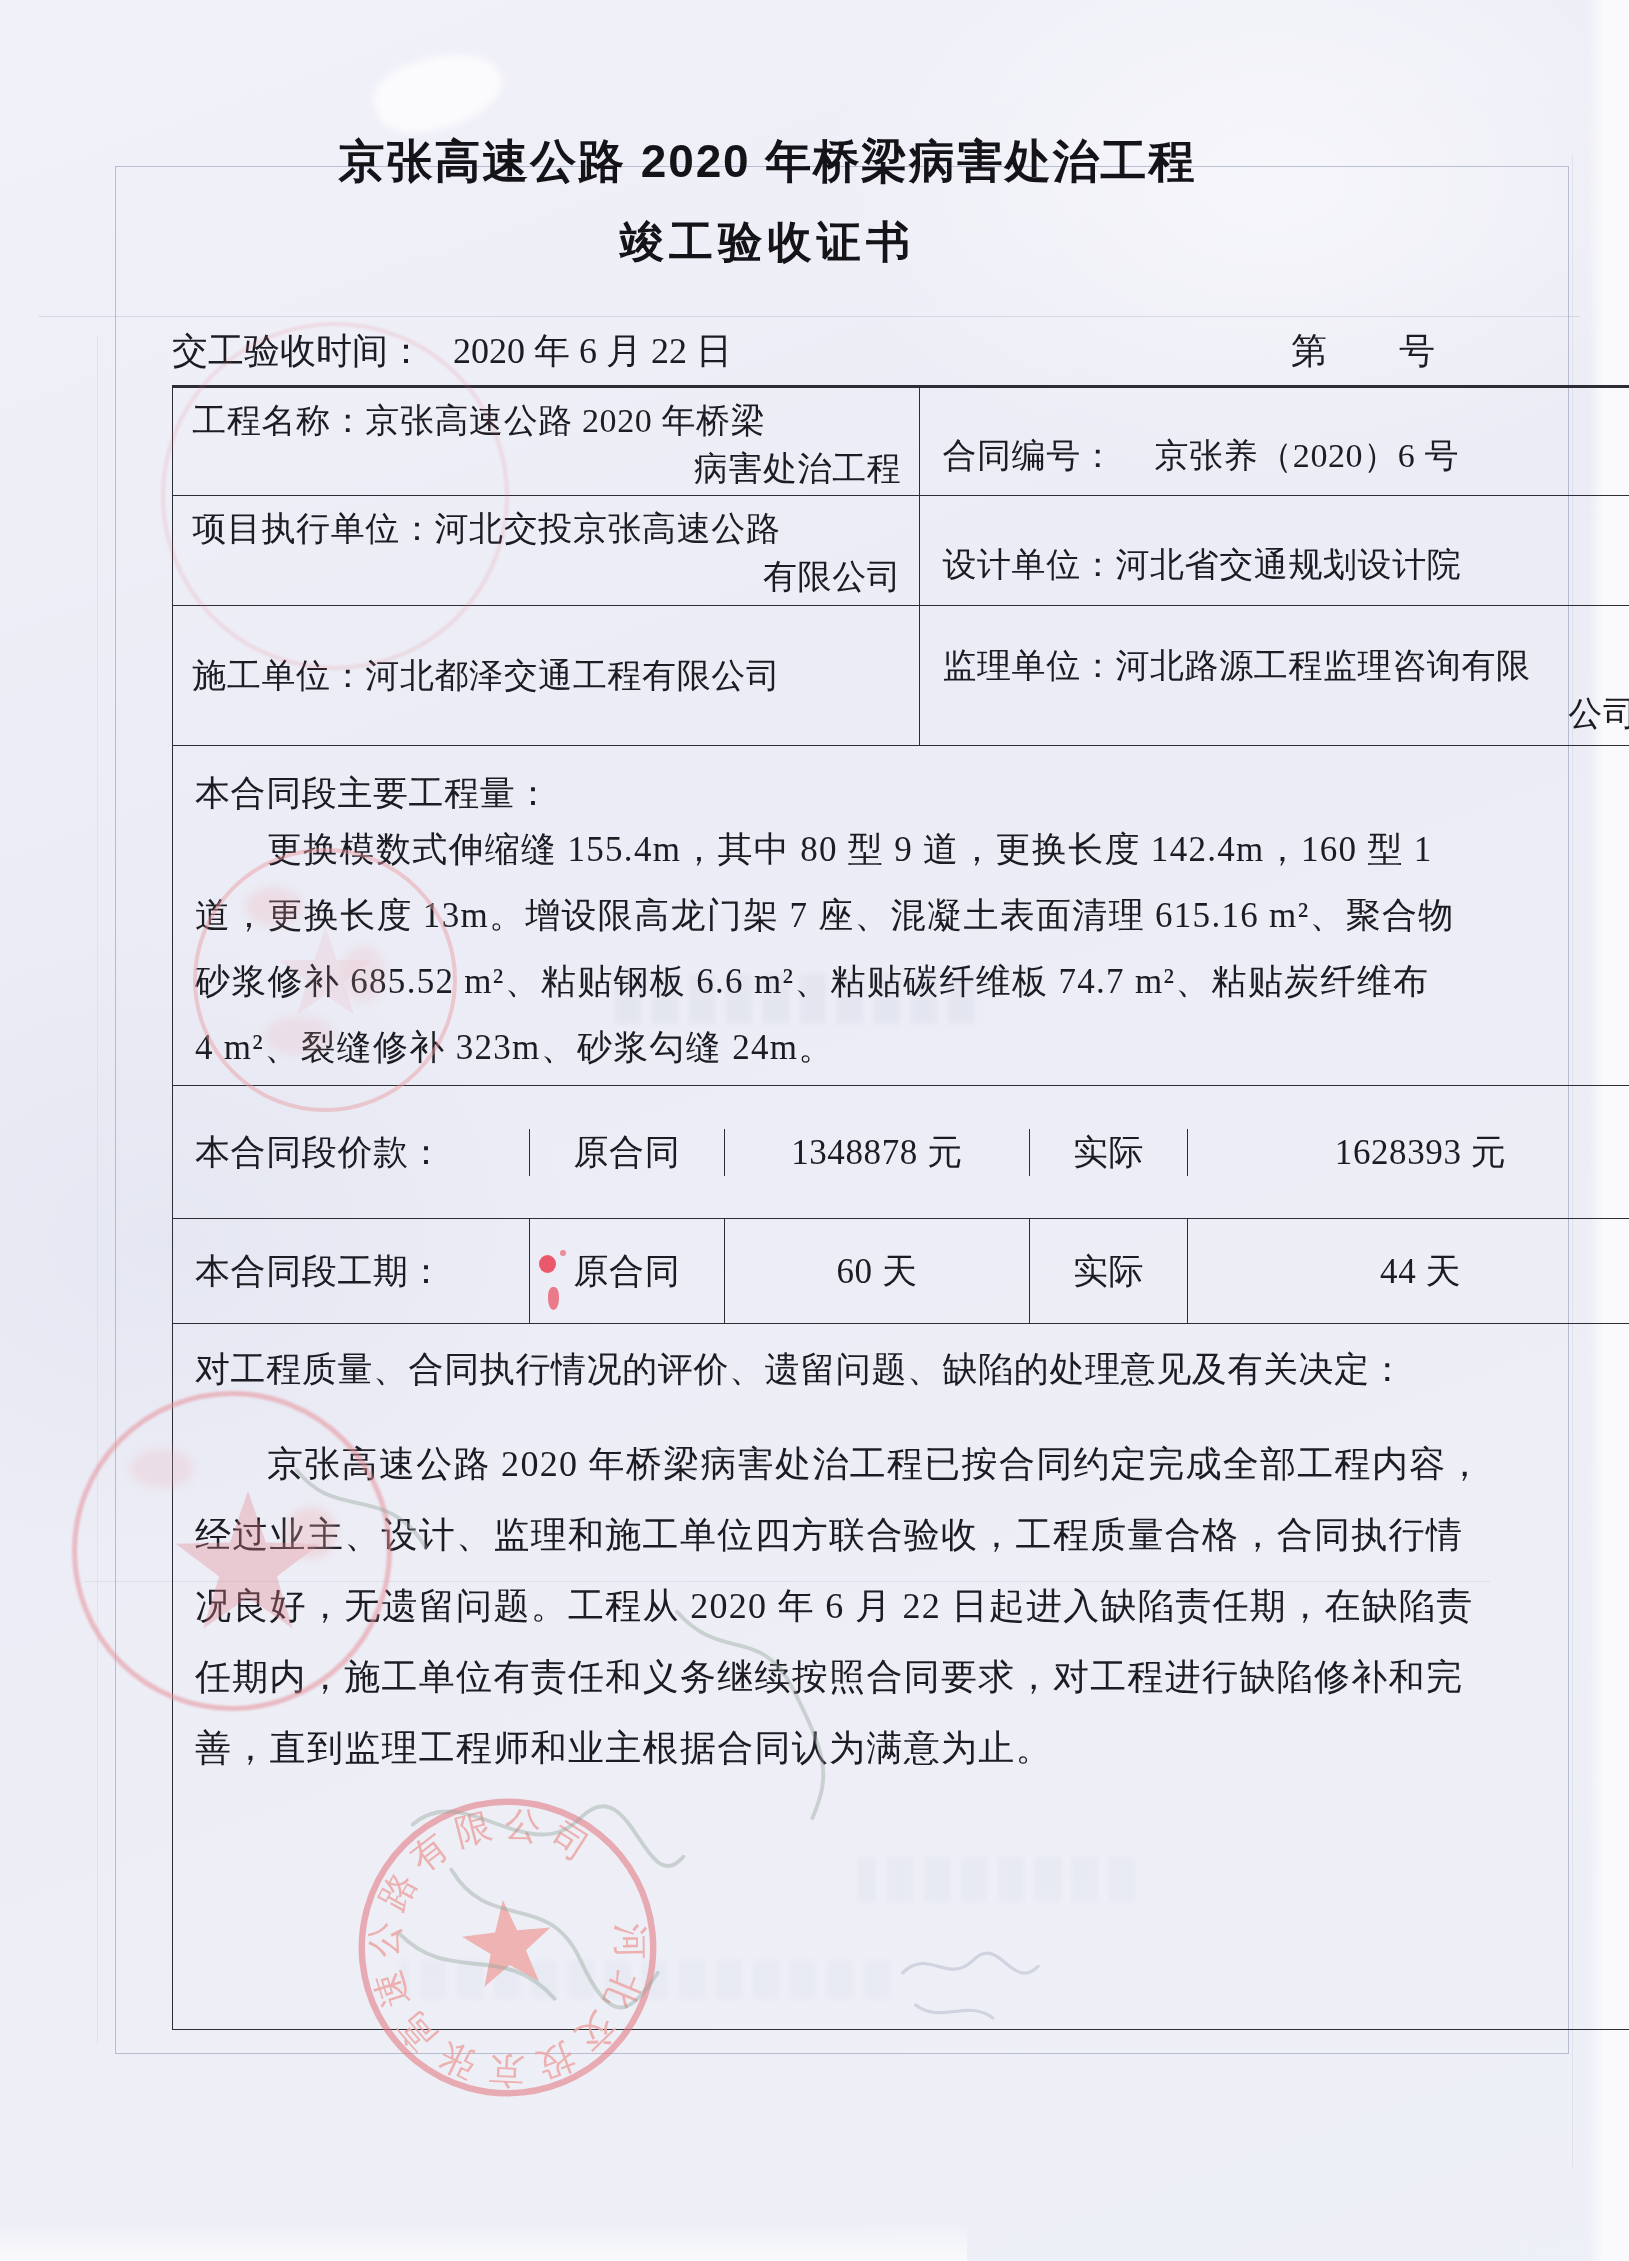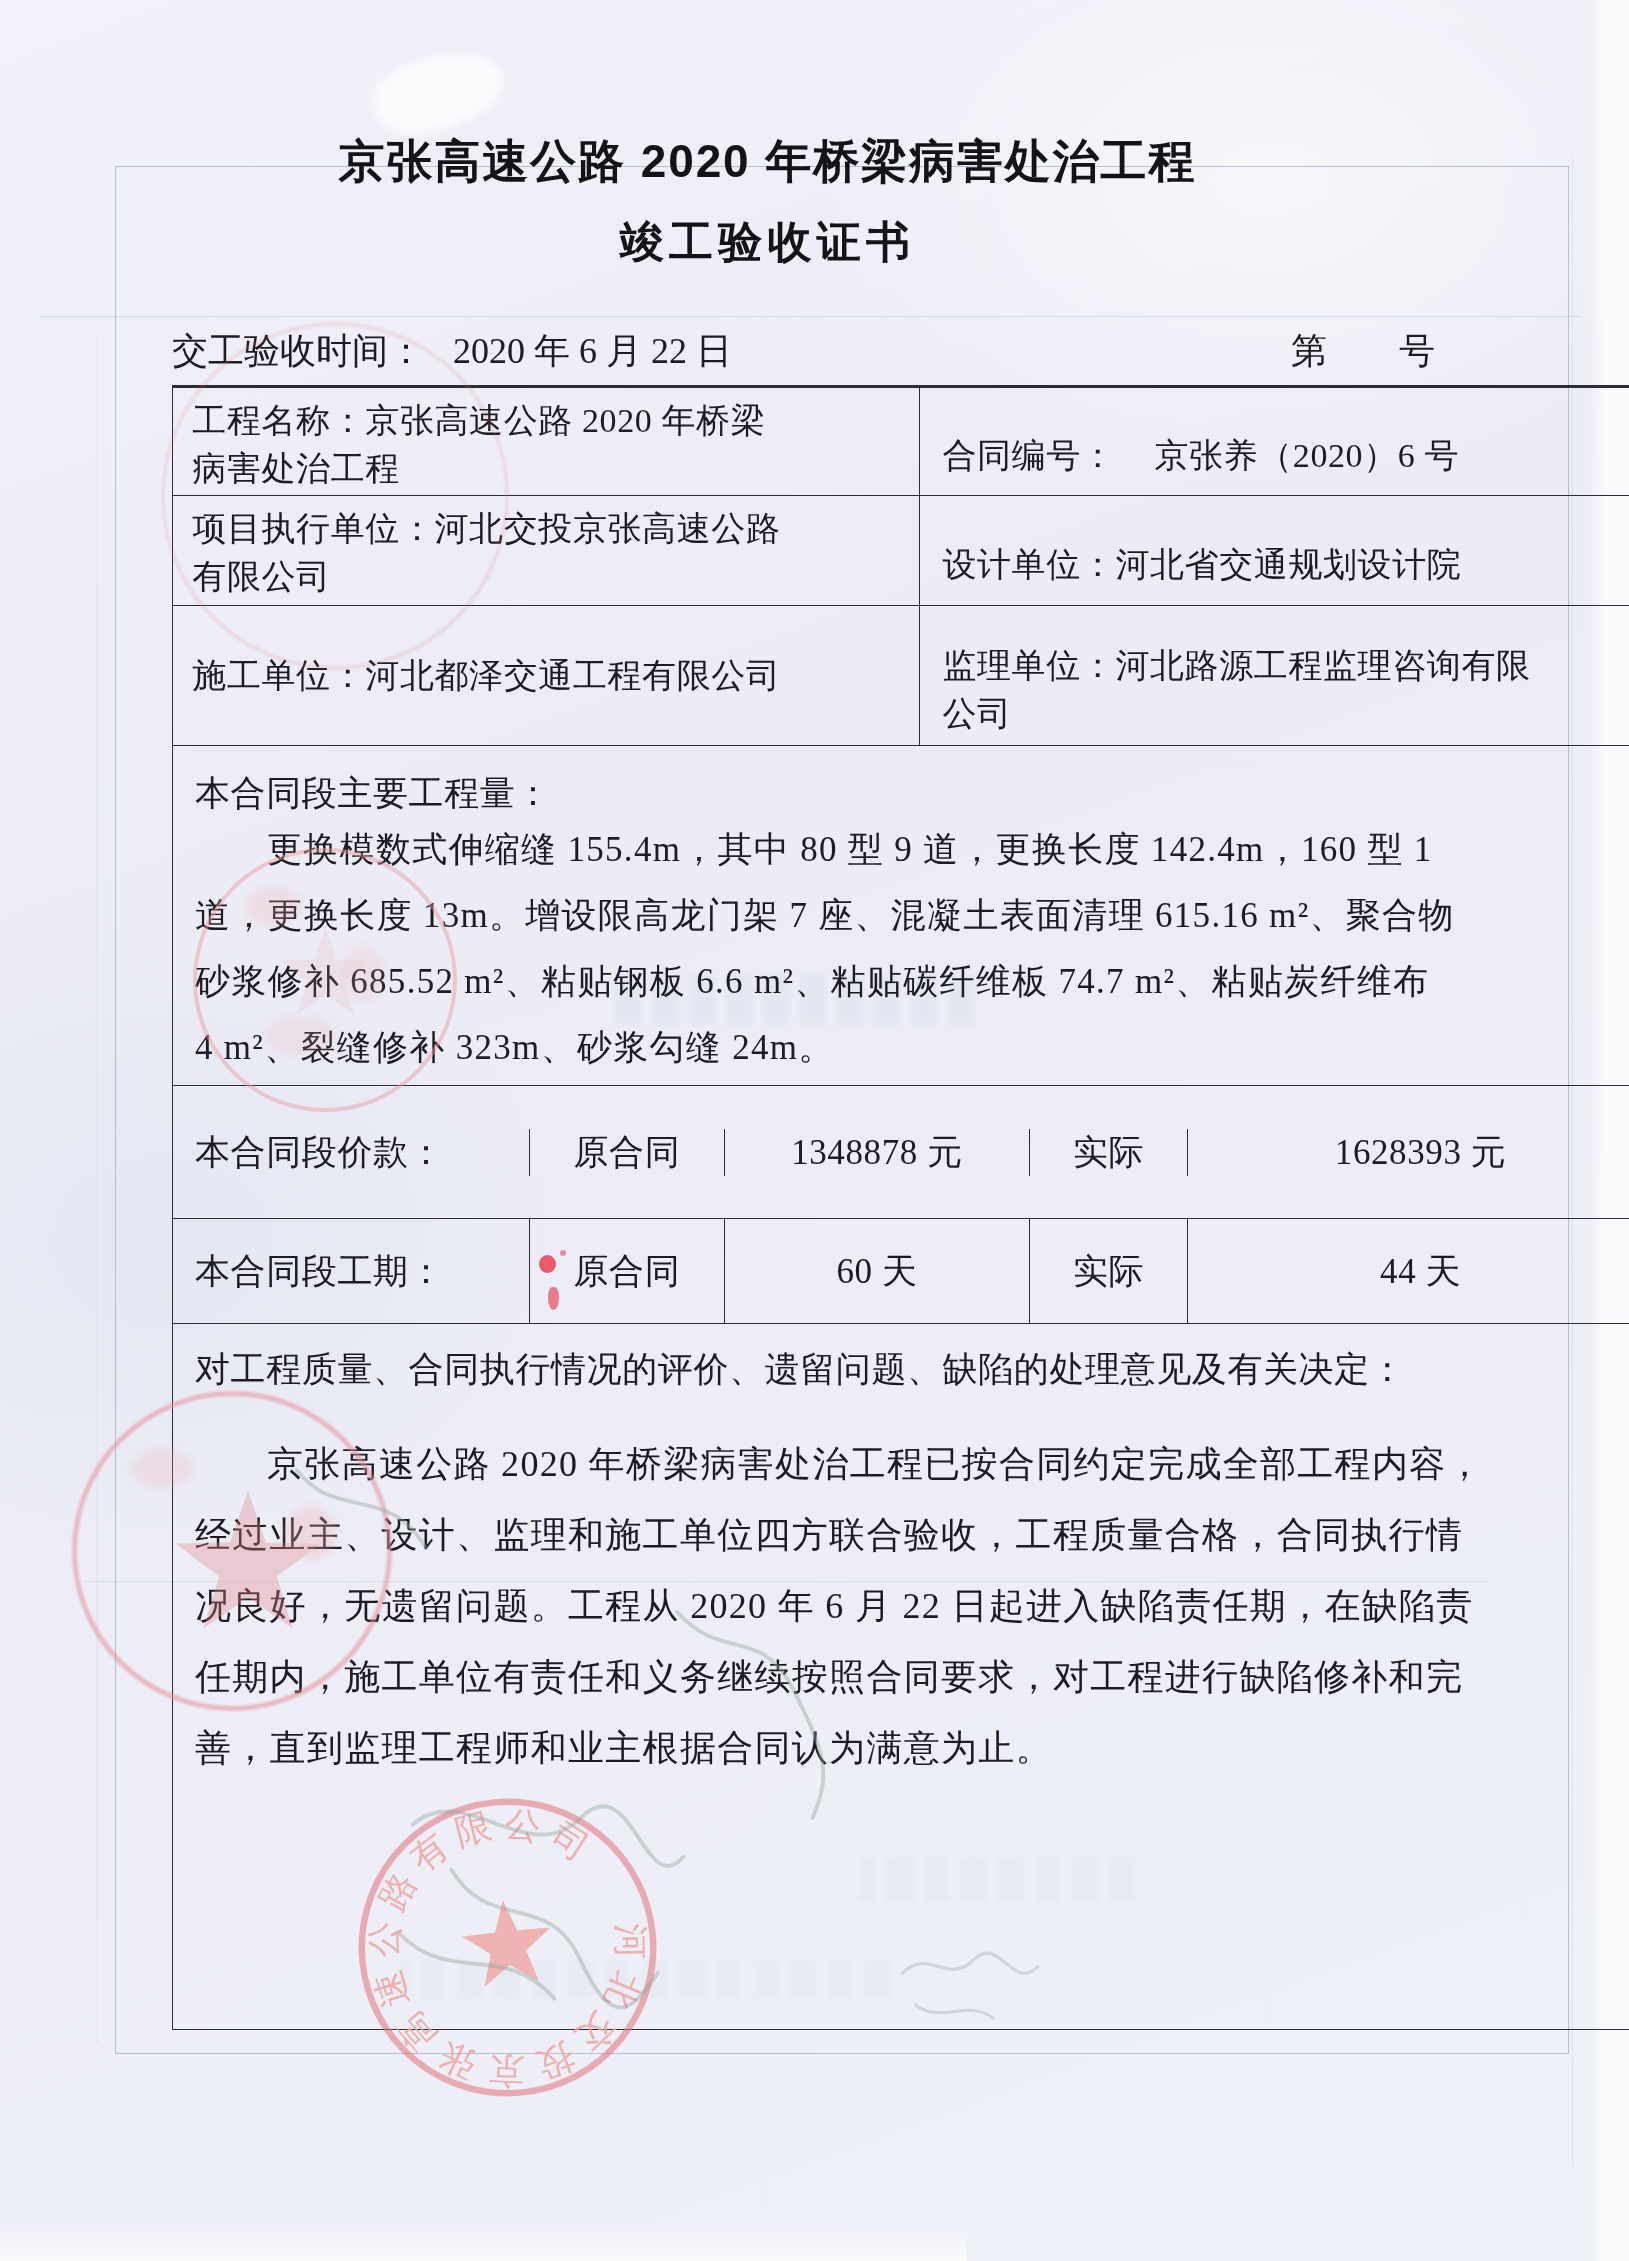--- a/index.html
+++ b/index.html
@@ -48,21 +48,21 @@
   .trow{display:flex;border-bottom:1.3px solid #2d2d35;box-sizing:border-box;}
   .trow:last-child{border-bottom:none;}
   .cell{box-sizing:border-box;}
   .cell.bordered{border-right:1.3px solid #2d2d35;}
   .r1{height:108px;} .r2{height:110px;} .r3{height:140px;}
   .r4{height:340px;display:block;} .r5{height:133px;align-items:center;} .r6{height:105px;}
   .r7{height:707px;display:block;}
   .half-l{width:50.5%;padding:9px 18px 0 19.3px;}
   .half-r{width:49.5%;display:flex;flex-direction:column;justify-content:center;padding:0 15.5px 0 22px;margin-top:28px;}
   .cell-line{font-size:34px;line-height:48px;letter-spacing:0.6px;}
-  .cell-line.centered{text-align:left;}
+  .cell-line.centered{text-align:right;}
   .vcenter{display:flex;flex-direction:column;justify-content:center;padding-top:0;}
   .gap-after-colon{margin-left:39px;}
 
   
   .r4{padding:24.5px 22px 0 22px;}
   .q-title{font-size:35px;line-height:46px;letter-spacing:0.6px;}
   .q-line{font-size:35px;line-height:66px;letter-spacing:1.3px;white-space:nowrap;}
   .q-line.first{text-indent:72px;}
 
   

